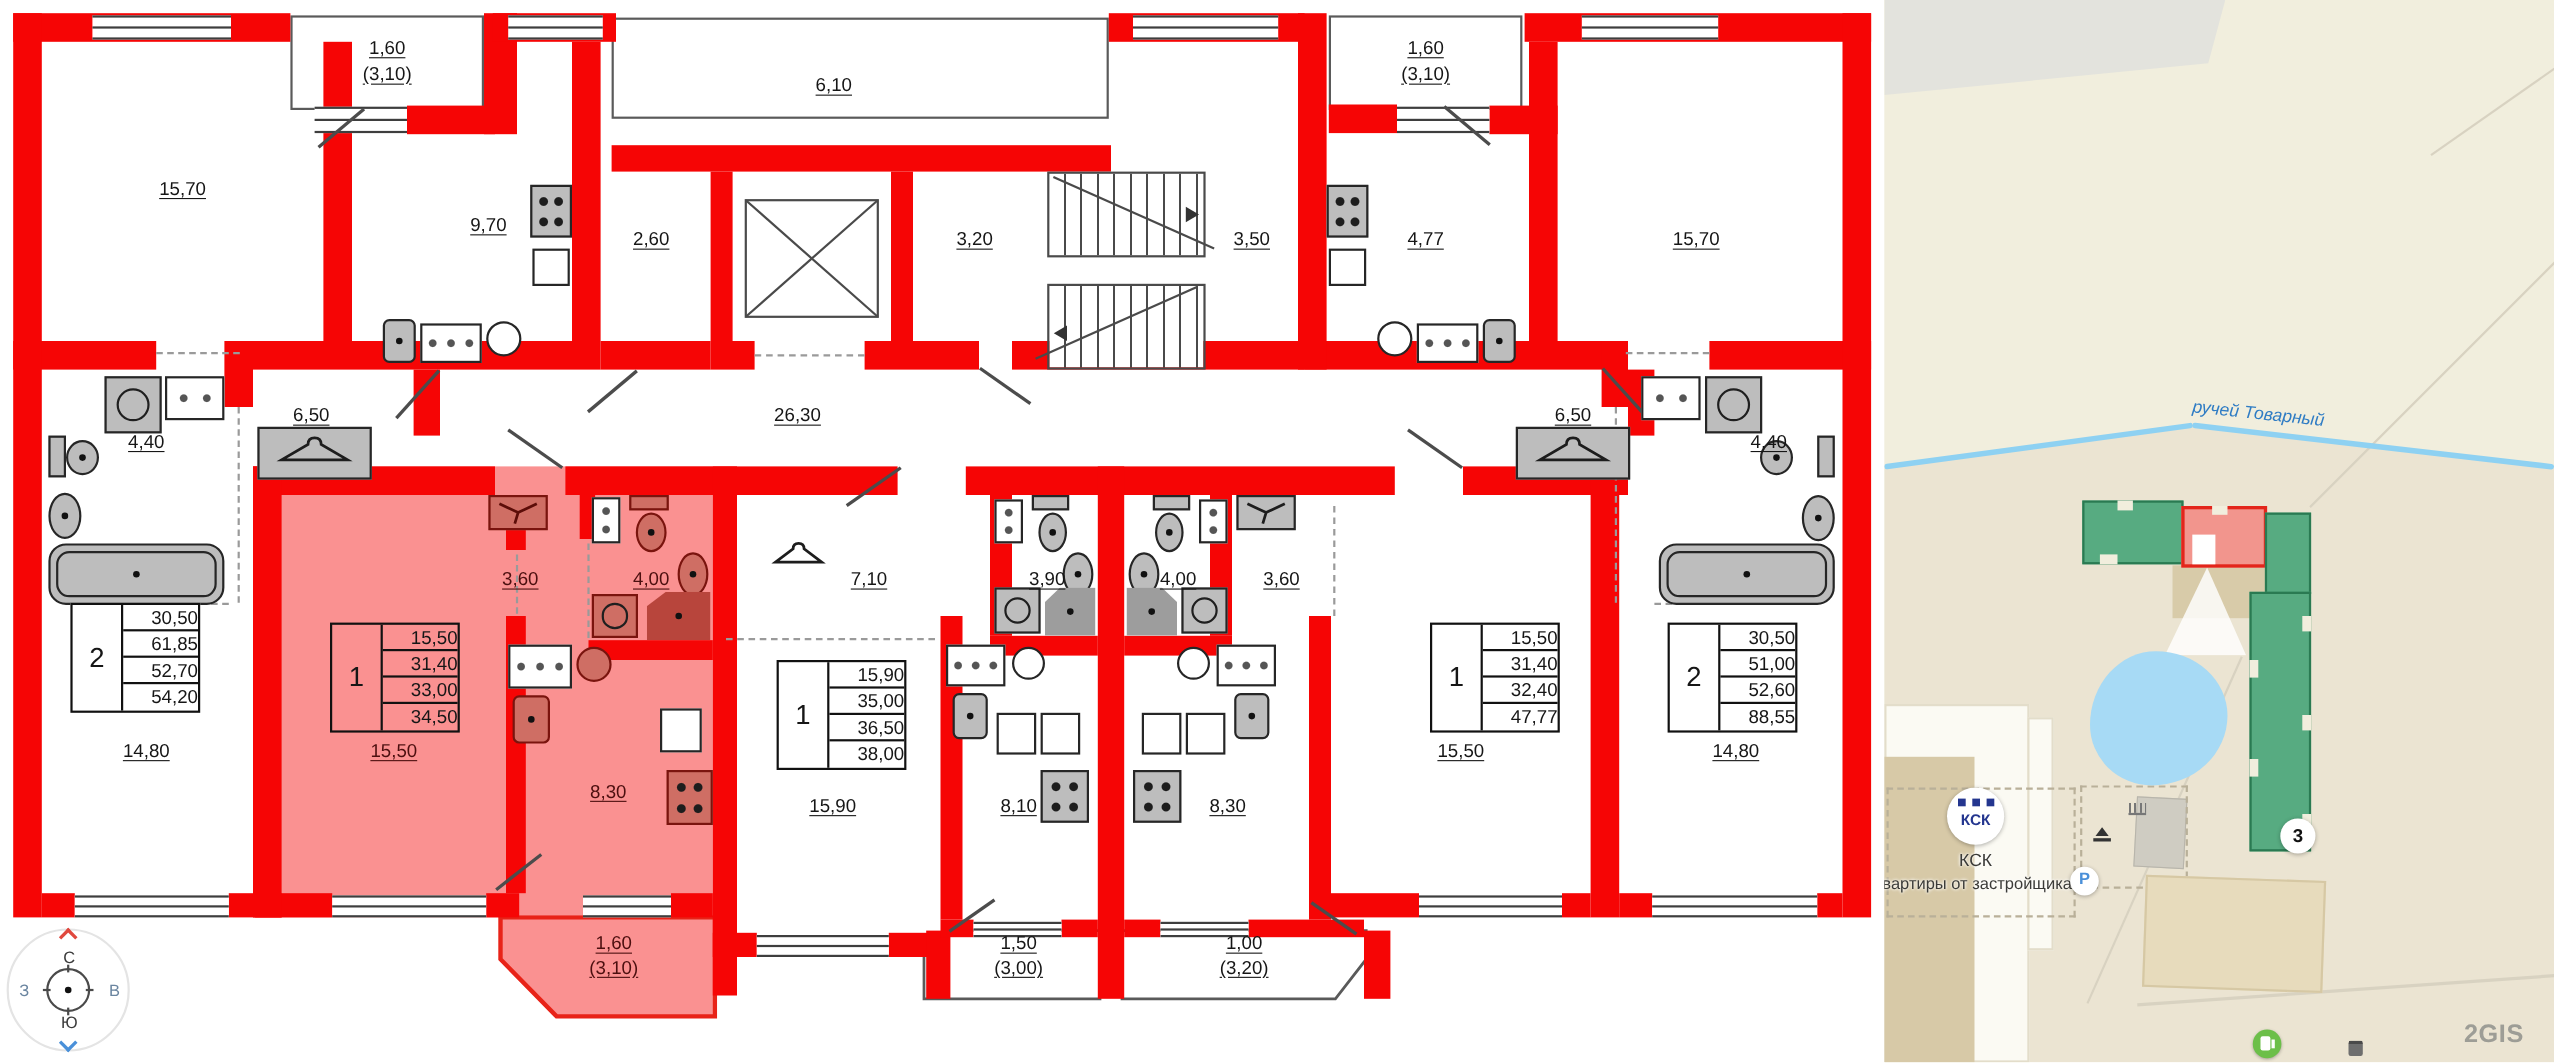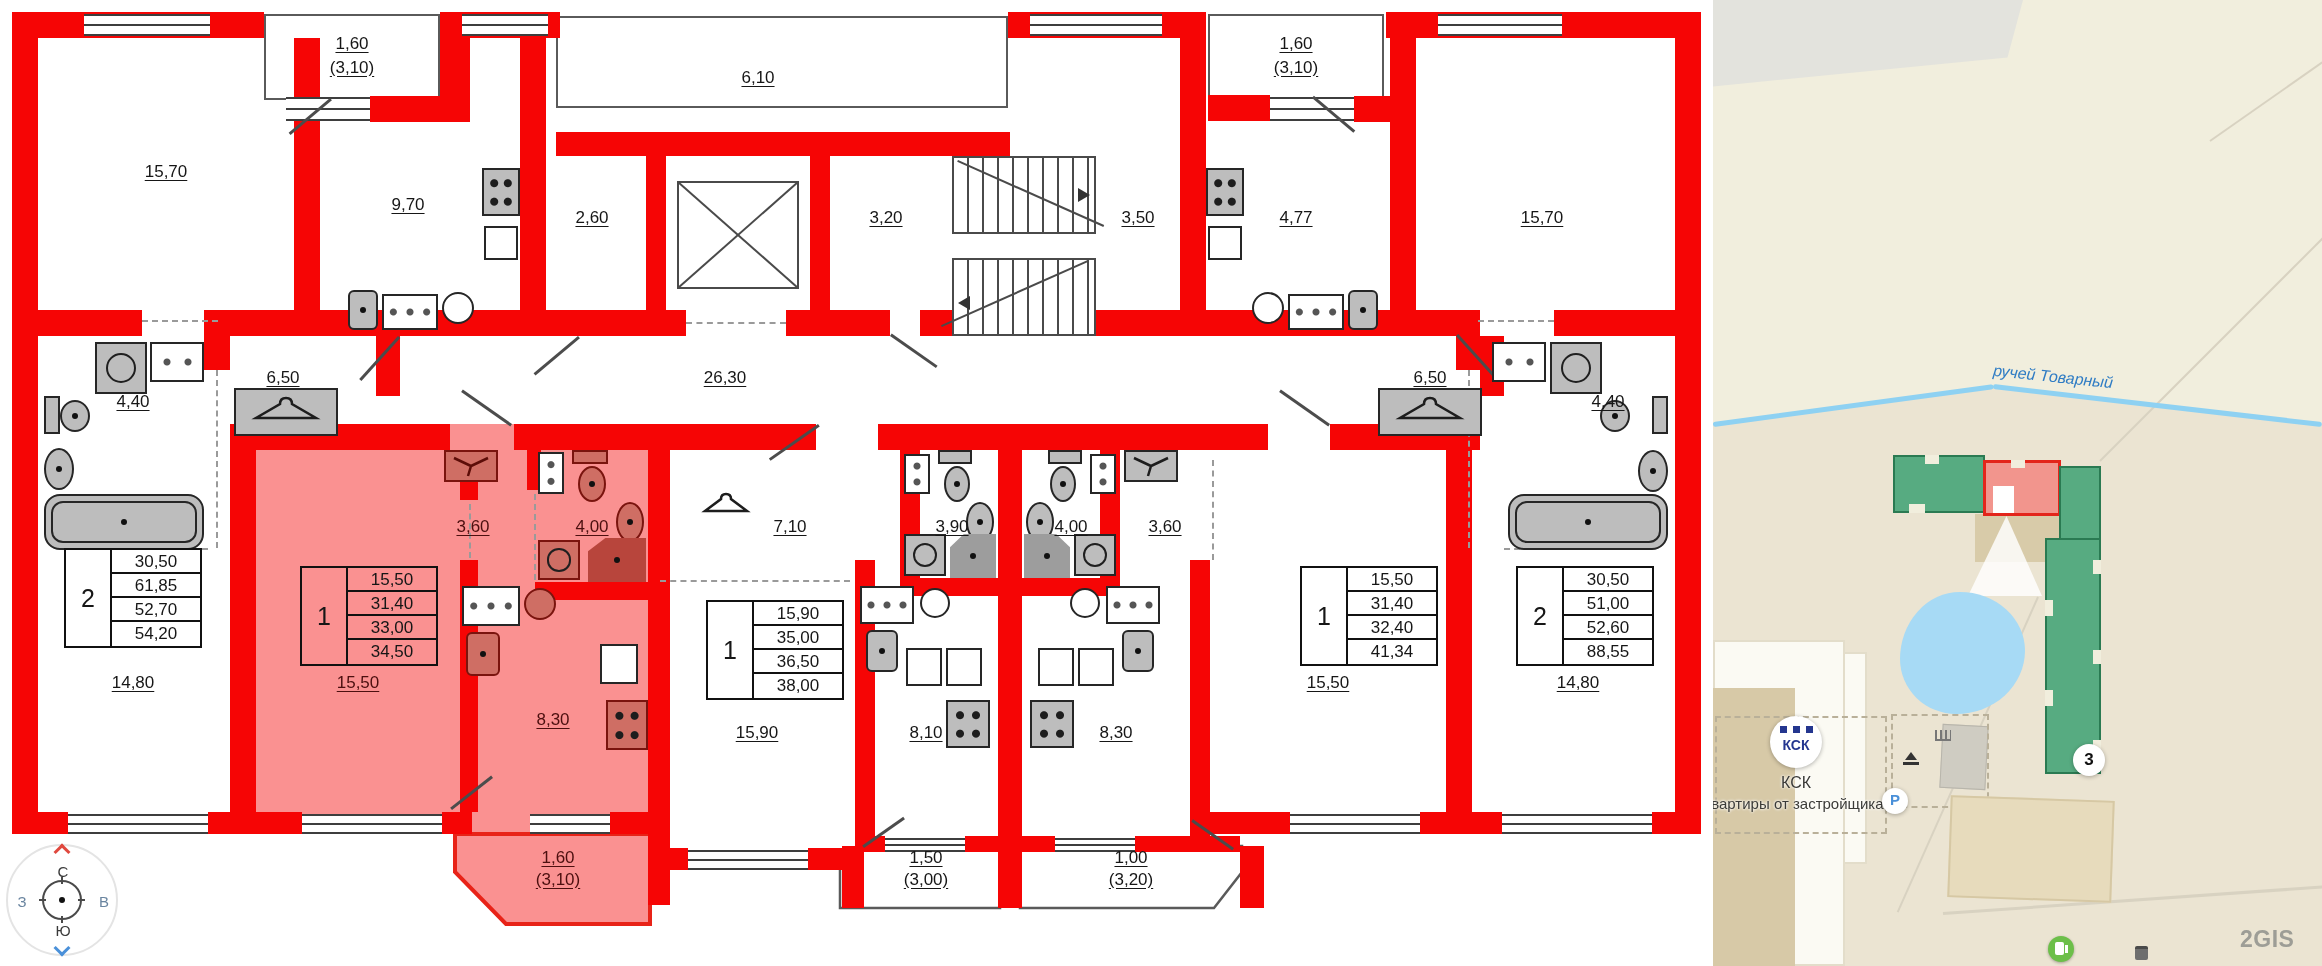--- a/index.html
+++ b/index.html
@@ -41,21 +41,21 @@
   .shower{clip-path:polygon(0 30%,30% 0,100% 0,100% 100%,0 100%)}
   .flight{background:repeating-linear-gradient(90deg,#fff 0 13px,#4a4a4a 13px 15px);border:2px solid #4a4a4a}
   .diag{height:2px;background:#4a4a4a;transform-origin:0 0}
   .arr-r{width:0;height:0;border-left:12px solid #333;border-top:7px solid transparent;border-bottom:7px solid transparent}
   .arr-l{width:0;height:0;border-right:12px solid #333;border-top:7px solid transparent;border-bottom:7px solid transparent}
   .tbl{display:flex;border:2px solid #111;background:#fff;font-family:"Liberation Sans",sans-serif}
   .tbl.hl{background:transparent}
   .tc{position:relative;width:46px;display:flex;align-items:center;justify-content:center;
       font-size:25px;border-right:2px solid #111}
   .tvs{position:relative;display:flex;flex-direction:column}
-  .tvs div{position:relative;width:88px;height:24px;line-height:23px;text-align:center;
+  .tvs div{position:relative;width:68px;height:24px;line-height:23px;text-align:right;
            font-size:17px;border-bottom:2px solid #111}
   .tvs div:last-child{border-bottom:none}
   
   .cmp-l{font-size:15px;transform:translate(-50%,-50%)}
   
   .map{left:1713px;top:0;width:609px;height:966px;background:#f1eedd;overflow:hidden}
   .map *{position:absolute}
   .mlbl{font-size:15px;color:#3b3b38;transform:translate(-50%,0);white-space:nowrap;
         text-shadow:0 0 3px #fff,0 0 3px #fff}
   .stream{height:5px;background:#8ed1f2;border-radius:3px;transform-origin:left center}
@@ -295,21 +295,21 @@
     <div class="whb dots3h" style="left:1106px;top:586px;width:54px;height:38px"></div>
     <div class="gr dot" style="left:1122px;top:630px;width:32px;height:42px;border-radius:6px"></div>
     <div class="whb" style="left:1038px;top:648px;width:36px;height:38px"></div>
     <div class="whb" style="left:1078px;top:648px;width:36px;height:38px"></div>
     <div class="gr dots4" style="left:1030px;top:700px;width:44px;height:48px"></div>
 
     <div class="lbl" style="left:352px;top:44px">1,60</div>
     <div class="lbl" style="left:352px;top:68px">(3,10)</div>
     <div class="lbl" style="left:758px;top:78px">6,10</div>
     <div class="lbl" style="left:166px;top:172px">15,70</div>
-    <div class="lbl" style="left:408px;top:205px">9,70</div>
+    <div class="lbl" style="left:444px;top:205px">9,70</div>
     <div class="lbl" style="left:592px;top:218px">2,60</div>
     <div class="lbl" style="left:886px;top:218px">3,20</div>
     <div class="lbl" style="left:1138px;top:218px">3,50</div>
     <div class="lbl" style="left:1296px;top:218px">4,77</div>
     <div class="lbl" style="left:1296px;top:44px">1,60</div>
     <div class="lbl" style="left:1296px;top:68px">(3,10)</div>
     <div class="lbl" style="left:1542px;top:218px">15,70</div>
     <div class="lbl" style="left:133px;top:402px">4,40</div>
     <div class="lbl" style="left:283px;top:378px">6,50</div>
     <div class="lbl" style="left:725px;top:378px">26,30</div>
@@ -362,21 +362,21 @@
         <div>36,50</div>
           <div>38,00</div>
       </div>
     </div>
     <div class="tbl" style="left:1300px;top:566px;height:100px">
       <div class="tc">1</div>
       <div class="tvs">
         <div>15,50</div>
           <div>31,40</div>
         <div>32,40</div>
-          <div>41,34</div>
+          <div>47,77</div>
       </div>
     </div>
     <div class="tbl" style="left:1516px;top:566px;height:100px">
       <div class="tc">2</div>
       <div class="tvs">
         <div>30,50</div>
           <div>51,00</div>
         <div>52,60</div>
           <div>88,55</div>
       </div>

